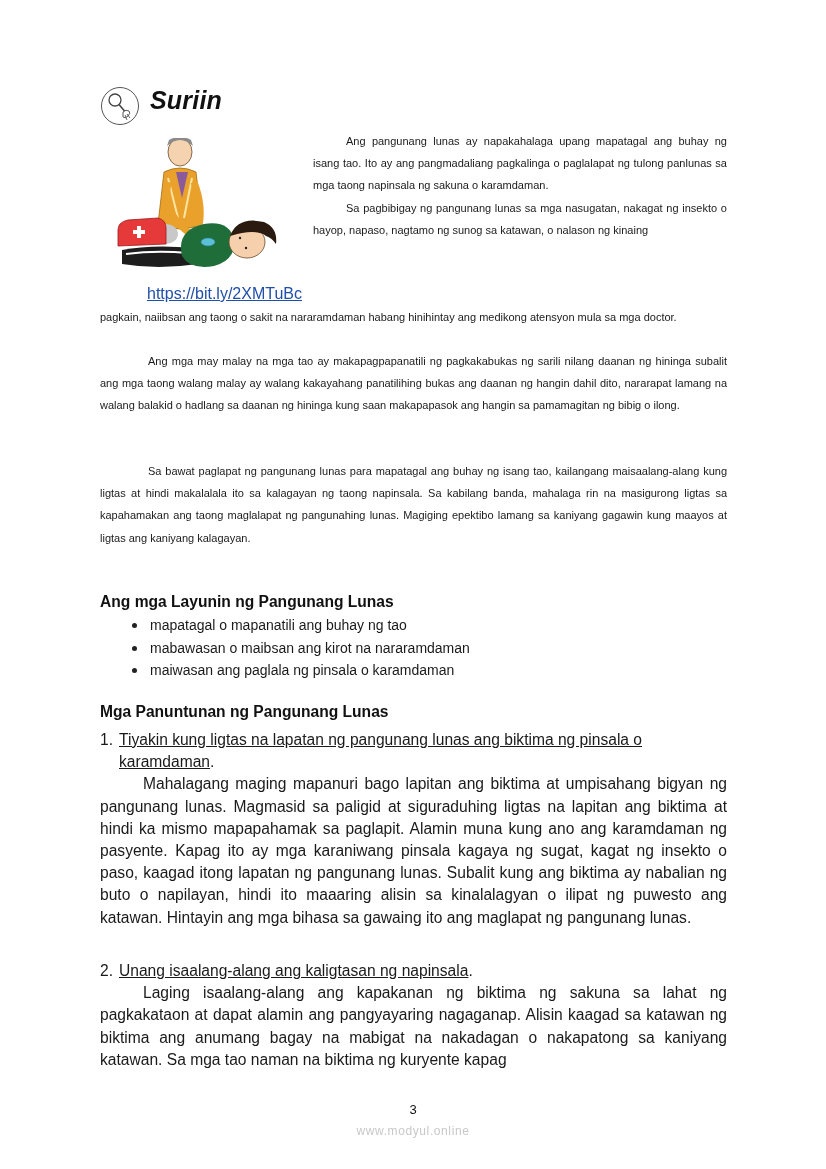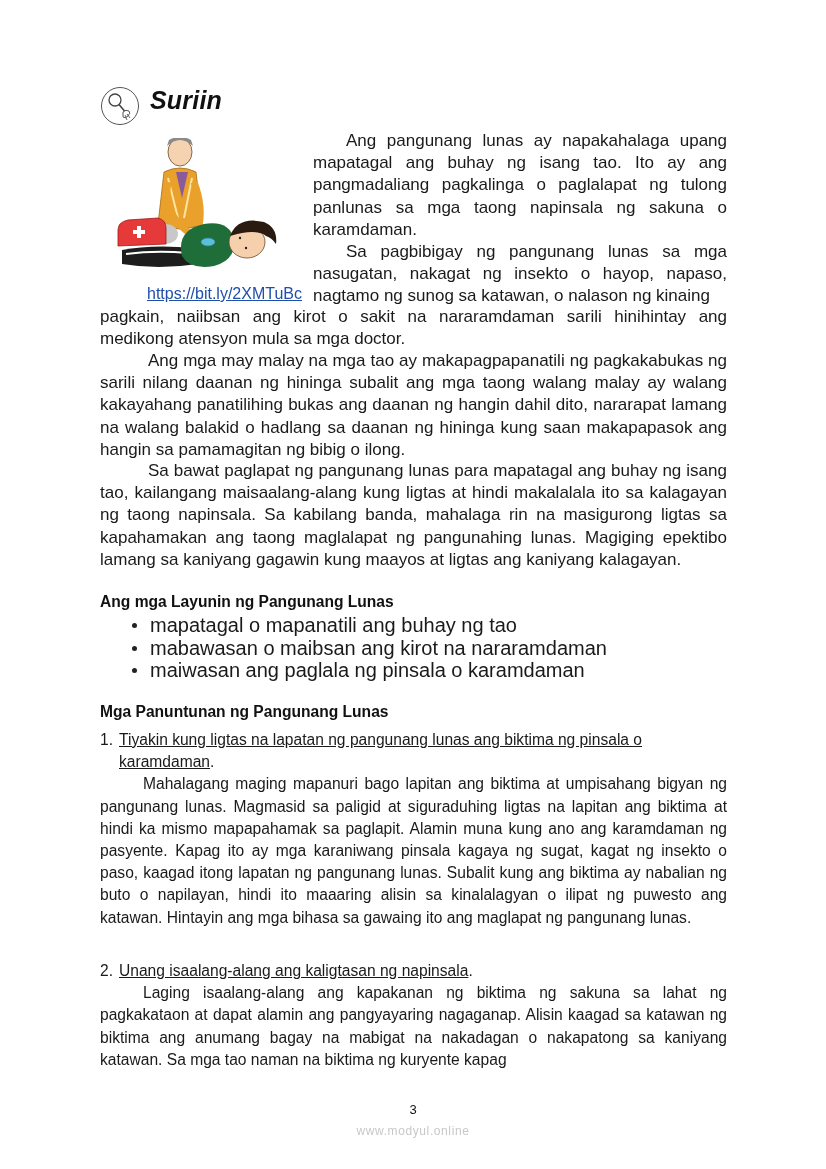--- a/index.html
+++ b/index.html
@@ -7,29 +7,29 @@
          font-family:"Liberation Sans", sans-serif; color:#1a1a1a; }
   .page { position:absolute; left:0; top:0; width:826px; height:1169px; }
 
   .header { position:absolute; left:100px; top:86px; height:44px; display:flex; }
   .header .icon-wrap { width:40px; height:40px; }
   .header .title { margin-left:10px; font-size:25px; font-weight:bold; font-style:italic; color:#111; letter-spacing:0.2px; }
 
   .illustration { position:absolute; left:112px; top:138px; width:180px; height:138px; }
   .img-link { position:absolute; left:147px; top:285px; font-size:16px; color:#1f4fa8; text-decoration:underline; }
 
-  .text { font-size:17px; line-height:22.2px; text-align:justify; }
+  .text { font-size:11px; line-height:22.2px; text-align:justify; }
   .p-right { position:absolute; left:313px; top:130px; width:414px; }
   .p-right p { margin:0; }
   .indent { text-indent:33px; }
   .p-cont { position:absolute; left:100px; width:627px; }
   .p-cont p { margin:0; }
 
   .h2 { position:absolute; left:100px; font-size:15.6px; font-weight:bold; color:#111; }
-  ul.bul { position:absolute; left:130px; margin:0; padding:0; list-style:none; font-size:20px; line-height:22.6px; }
+  ul.bul { position:absolute; left:130px; margin:0; padding:0; list-style:none; font-size:14px; line-height:22.6px; }
   ul.bul li { position:relative; padding-left:20px; }
   ul.bul li::before { content:""; position:absolute; left:2px; top:9px; width:5px; height:5px; border-radius:50%; background:#222; }
 
   .num-item { position:absolute; left:100px; width:627px; font-size:15.6px; line-height:22.2px; }
   .num-item .lead { display:flex; }
   .num-item .num { width:19px; flex:none; }
   .num-item .u { text-decoration:underline; }
   .num-item .body { text-align:justify; }
   .num-item .body p { margin:0; text-indent:43px; }
 
@@ -87,21 +87,21 @@
     </svg>
   </div>
   <a class="img-link">https://bit.ly/2XMTuBc</a>
 
   <div class="p-right text">
     <p class="indent">Ang pangunang lunas ay napakahalaga upang mapatagal ang buhay ng isang tao. Ito ay ang pangmadaliang pagkalinga o paglalapat ng tulong panlunas sa mga taong napinsala ng sakuna o karamdaman.</p>
     <p class="indent">Sa pagbibigay ng pangunang lunas sa mga nasugatan, nakagat ng insekto o hayop, napaso, nagtamo ng sunog sa katawan, o nalason ng kinaing</p>
   </div>
 
   <div class="p-cont text" style="top:306px;">
-    <p>pagkain, naiibsan ang kirot o sakit na nararamdaman sarili hinihintay ang medikong atensyon mula sa mga doctor.</p>
+    <p>pagkain, naiibsan ang taong o sakit na nararamdaman habang hinihintay ang medikong atensyon mula sa mga doctor.</p>
   </div>
 
   <div class="p-cont text" style="top:350px;">
     <p class="indent" style="text-indent:48px;">Ang mga may malay na mga tao ay makapagpapanatili ng pagkakabukas ng sarili nilang daanan ng hininga subalit ang mga taong walang malay ay walang kakayahang panatilihing bukas ang daanan ng hangin dahil dito, nararapat lamang na walang balakid o hadlang sa daanan ng hininga kung saan makapapasok ang hangin sa pamamagitan ng bibig o ilong.</p>
   </div>
 
   <div class="p-cont text" style="top:460px;">
     <p class="indent" style="text-indent:48px;">Sa bawat paglapat ng pangunang lunas para mapatagal ang buhay ng isang tao, kailangang maisaalang-alang kung ligtas at hindi makalalala ito sa kalagayan ng taong napinsala. Sa kabilang banda, mahalaga rin na masigurong ligtas sa kapahamakan ang taong maglalapat ng pangunahing lunas. Magiging epektibo lamang sa kaniyang gagawin kung maayos at ligtas ang kaniyang kalagayan.</p>
   </div>
 

